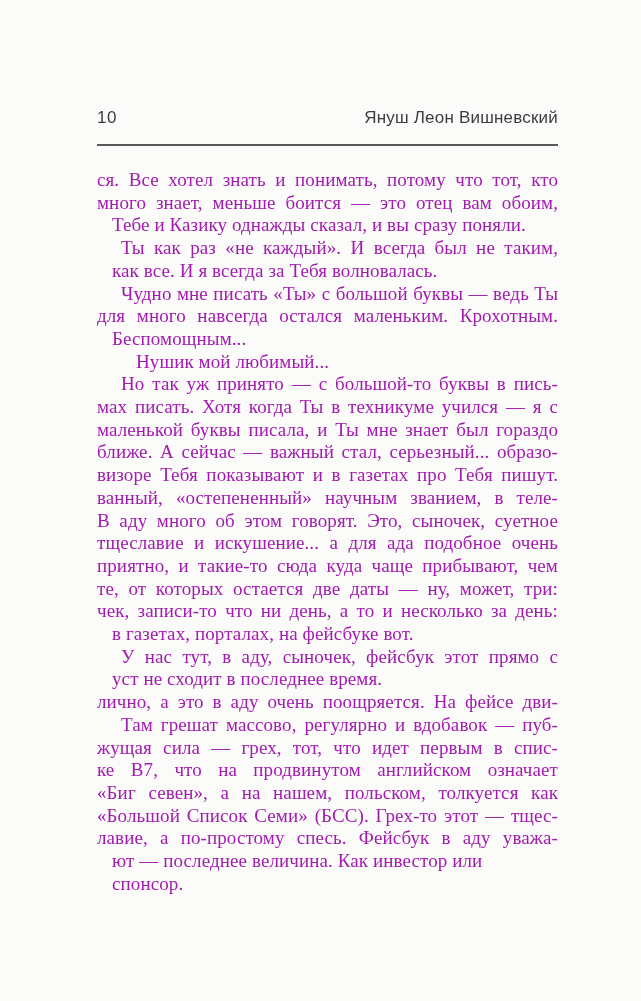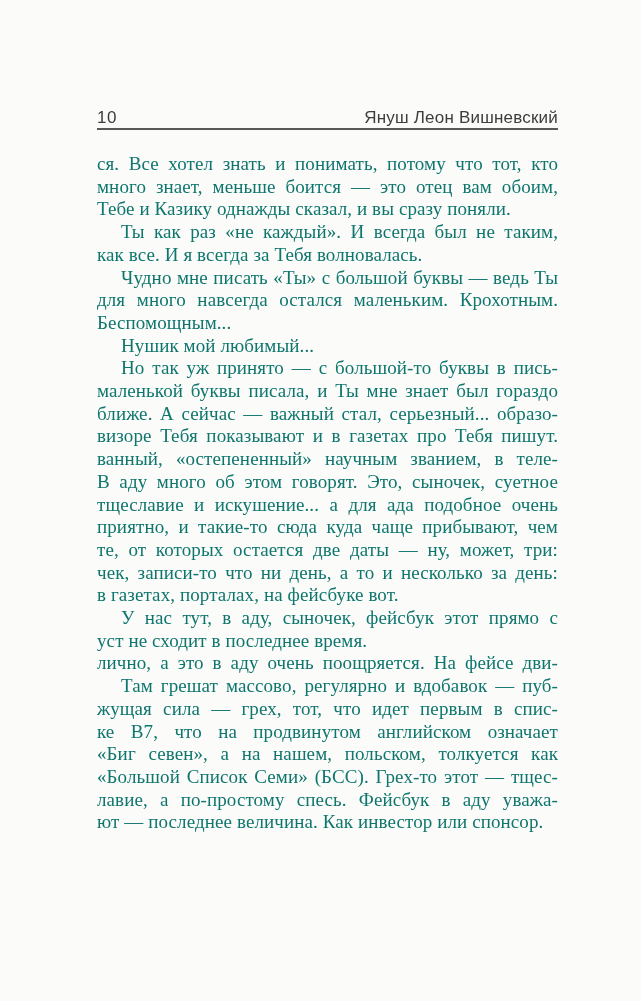--- a/index.html
+++ b/index.html
@@ -23,49 +23,50 @@
     width: 461px;
   }
   .running-header {
     display: flex;
     justify-content: space-between;
     align-items: baseline;
     font-family: "Liberation Sans", sans-serif;
     font-size: 17px;
     line-height: 18px;
     color: #3d3d3d;
-    padding-bottom: 1px;
+    padding-bottom: 17px;
     border-bottom: 2px solid #585858;
   }
   .running-header .page-number {
     letter-spacing: 0.5px;
   }
   .running-header .author {
     letter-spacing: 0.2px;
   }
   .text-block {
     margin-top: 23px;
     font-family: "Liberation Serif", "DejaVu Serif", serif;
     font-size: 19px;
     line-height: 22.7px;
-    color: #0f766e;
+    color: #a21caf;
     letter-spacing: 0.1px;
   }
   .paragraph {
     margin: 0;
   }
   .paragraph.italic {
   }
   .line {
     text-align: justify;
     text-align-last: justify;
   }
   .line.para-end {
     text-align: left;
     text-align-last: left;
+    margin-left: 15px;
   }
   .line.indent {
     text-indent: 24px;
   }
 </style>
 </head>
 <body>
 
 <div class="page">
   <div class="content">
@@ -86,20 +87,21 @@
         <div class="paragraph">
           <div class="line indent">Чудно мне писать «Ты» с большой буквы — ведь Ты</div>
           <div class="line">для много навсегда остался маленьким. Крохотным.</div>
           <div class="line para-end">Беспомощным...</div>
         </div>
         <div class="paragraph italic">
           <div class="line indent para-end">Нушик мой любимый...</div>
         </div>
         <div class="paragraph">
           <div class="line indent">Но так уж принято — с большой-то буквы в пись-</div>
+          <div class="line">мах писать. Хотя когда Ты в техникуме учился — я с</div>
           <div class="line">маленькой буквы писала, и Ты мне знает был гораздо</div>
           <div class="line">ближе. А сейчас — важный стал, серьезный... образо-</div>
           <div class="line">визоре Тебя показывают и в газетах про Тебя пишут.</div>
           <div class="line">ванный, «остепененный» научным званием, в теле-</div>
           <div class="line">В аду много об этом говорят. Это, сыночек, суетное</div>
           <div class="line">тщеславие и искушение... а для ада подобное очень</div>
           <div class="line">приятно, и такие-то сюда куда чаще прибывают, чем</div>
           <div class="line">те, от которых остается две даты — ну, может, три:</div>
           <div class="line">чек, записи-то что ни день, а то и несколько за день:</div>
           <div class="line para-end">в газетах, порталах, на фейсбуке вот.</div>

